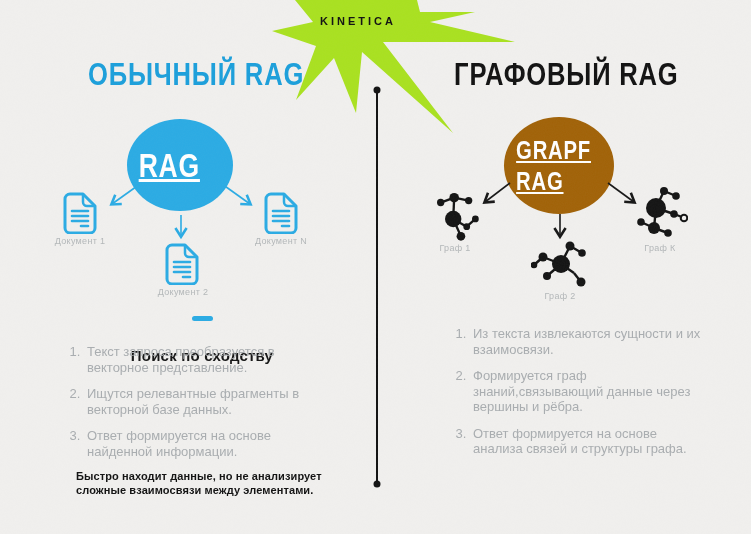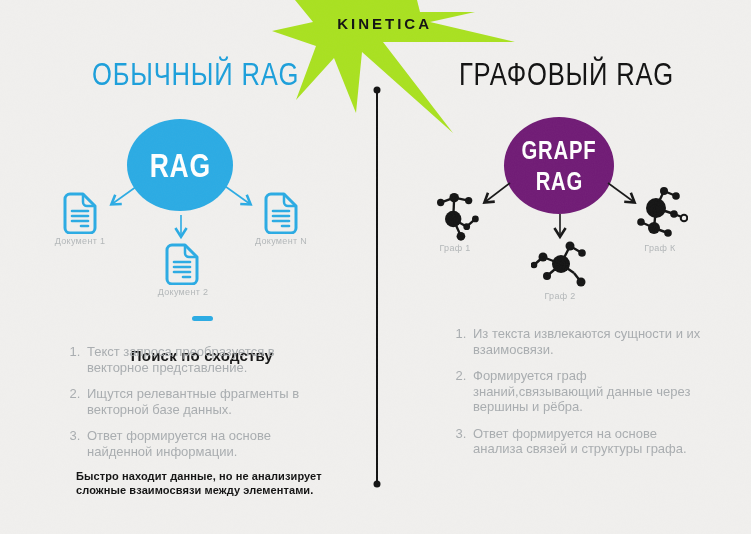--- a/index.html
+++ b/index.html
@@ -7,41 +7,41 @@
     width:751px;height:534px;position:relative;overflow:hidden;
     background:#f1f0ee;
     font-family:"Liberation Sans", sans-serif;
     color:#141414;
   }
   .noise{position:absolute;left:0;top:0;pointer-events:none;opacity:.5;}
 
   
   .burst{position:absolute;left:258px;top:0;width:260px;height:150px;}
   .brand{
-    position:absolute;left:320px;top:15px;width:112px;text-align:right;
-    font-size:15px;font-weight:800;letter-spacing:3px;color:#111;
+    position:absolute;left:320px;top:15px;width:112px;text-align:left;
+    font-size:11px;font-weight:800;letter-spacing:3px;color:#111;
   }
 
   
   .col-title{
     position:absolute;top:56px;width:280px;text-align:center;
-    font-size:32px;font-weight:400;white-space:nowrap;
+    font-size:32px;font-weight:700;white-space:nowrap;
   }
   .col-title .cond{display:inline-block;transform:scaleX(.8);transform-origin:center;letter-spacing:1px;}
   .title-left{left:56px;color:#1b9fdb;}
   .title-right{left:426px;color:#111;}
 
   
   .bubble{
     position:absolute;border-radius:50%;display:flex;flex-direction:column;
-    align-items:center;justify-content:center;color:#fff;font-weight:800;
+    justify-content:center;color:#fff;font-weight:800;text-decoration:underline;
   }
   .bubble .cond{display:inline-block;transform:scaleX(.78);transform-origin:center;letter-spacing:1px;}
   .rag-bubble{left:127px;top:119px;width:106px;height:92px;background:#2aabe4;font-size:34px;}
-  .graph-bubble{left:504px;top:117px;width:110px;height:97px;background:#701a75;font-size:26px;line-height:31px;}
+  .graph-bubble{left:504px;top:117px;width:110px;height:97px;background:#a16207;font-size:26px;line-height:31px;}
 
   
   .icon{position:absolute;}
   .lbl{
     position:absolute;font-size:9px;color:#b3b7b9;text-align:center;
     letter-spacing:.3px;white-space:nowrap;
   }
 
   .overlay{position:absolute;left:0;top:0;pointer-events:none;}
 

